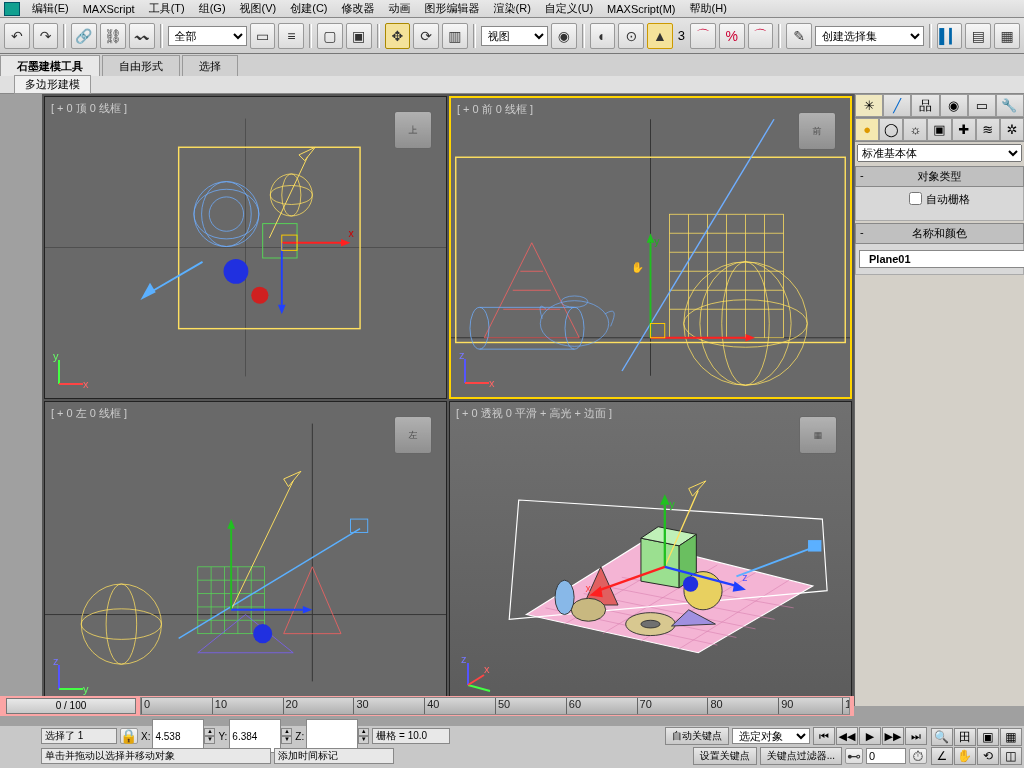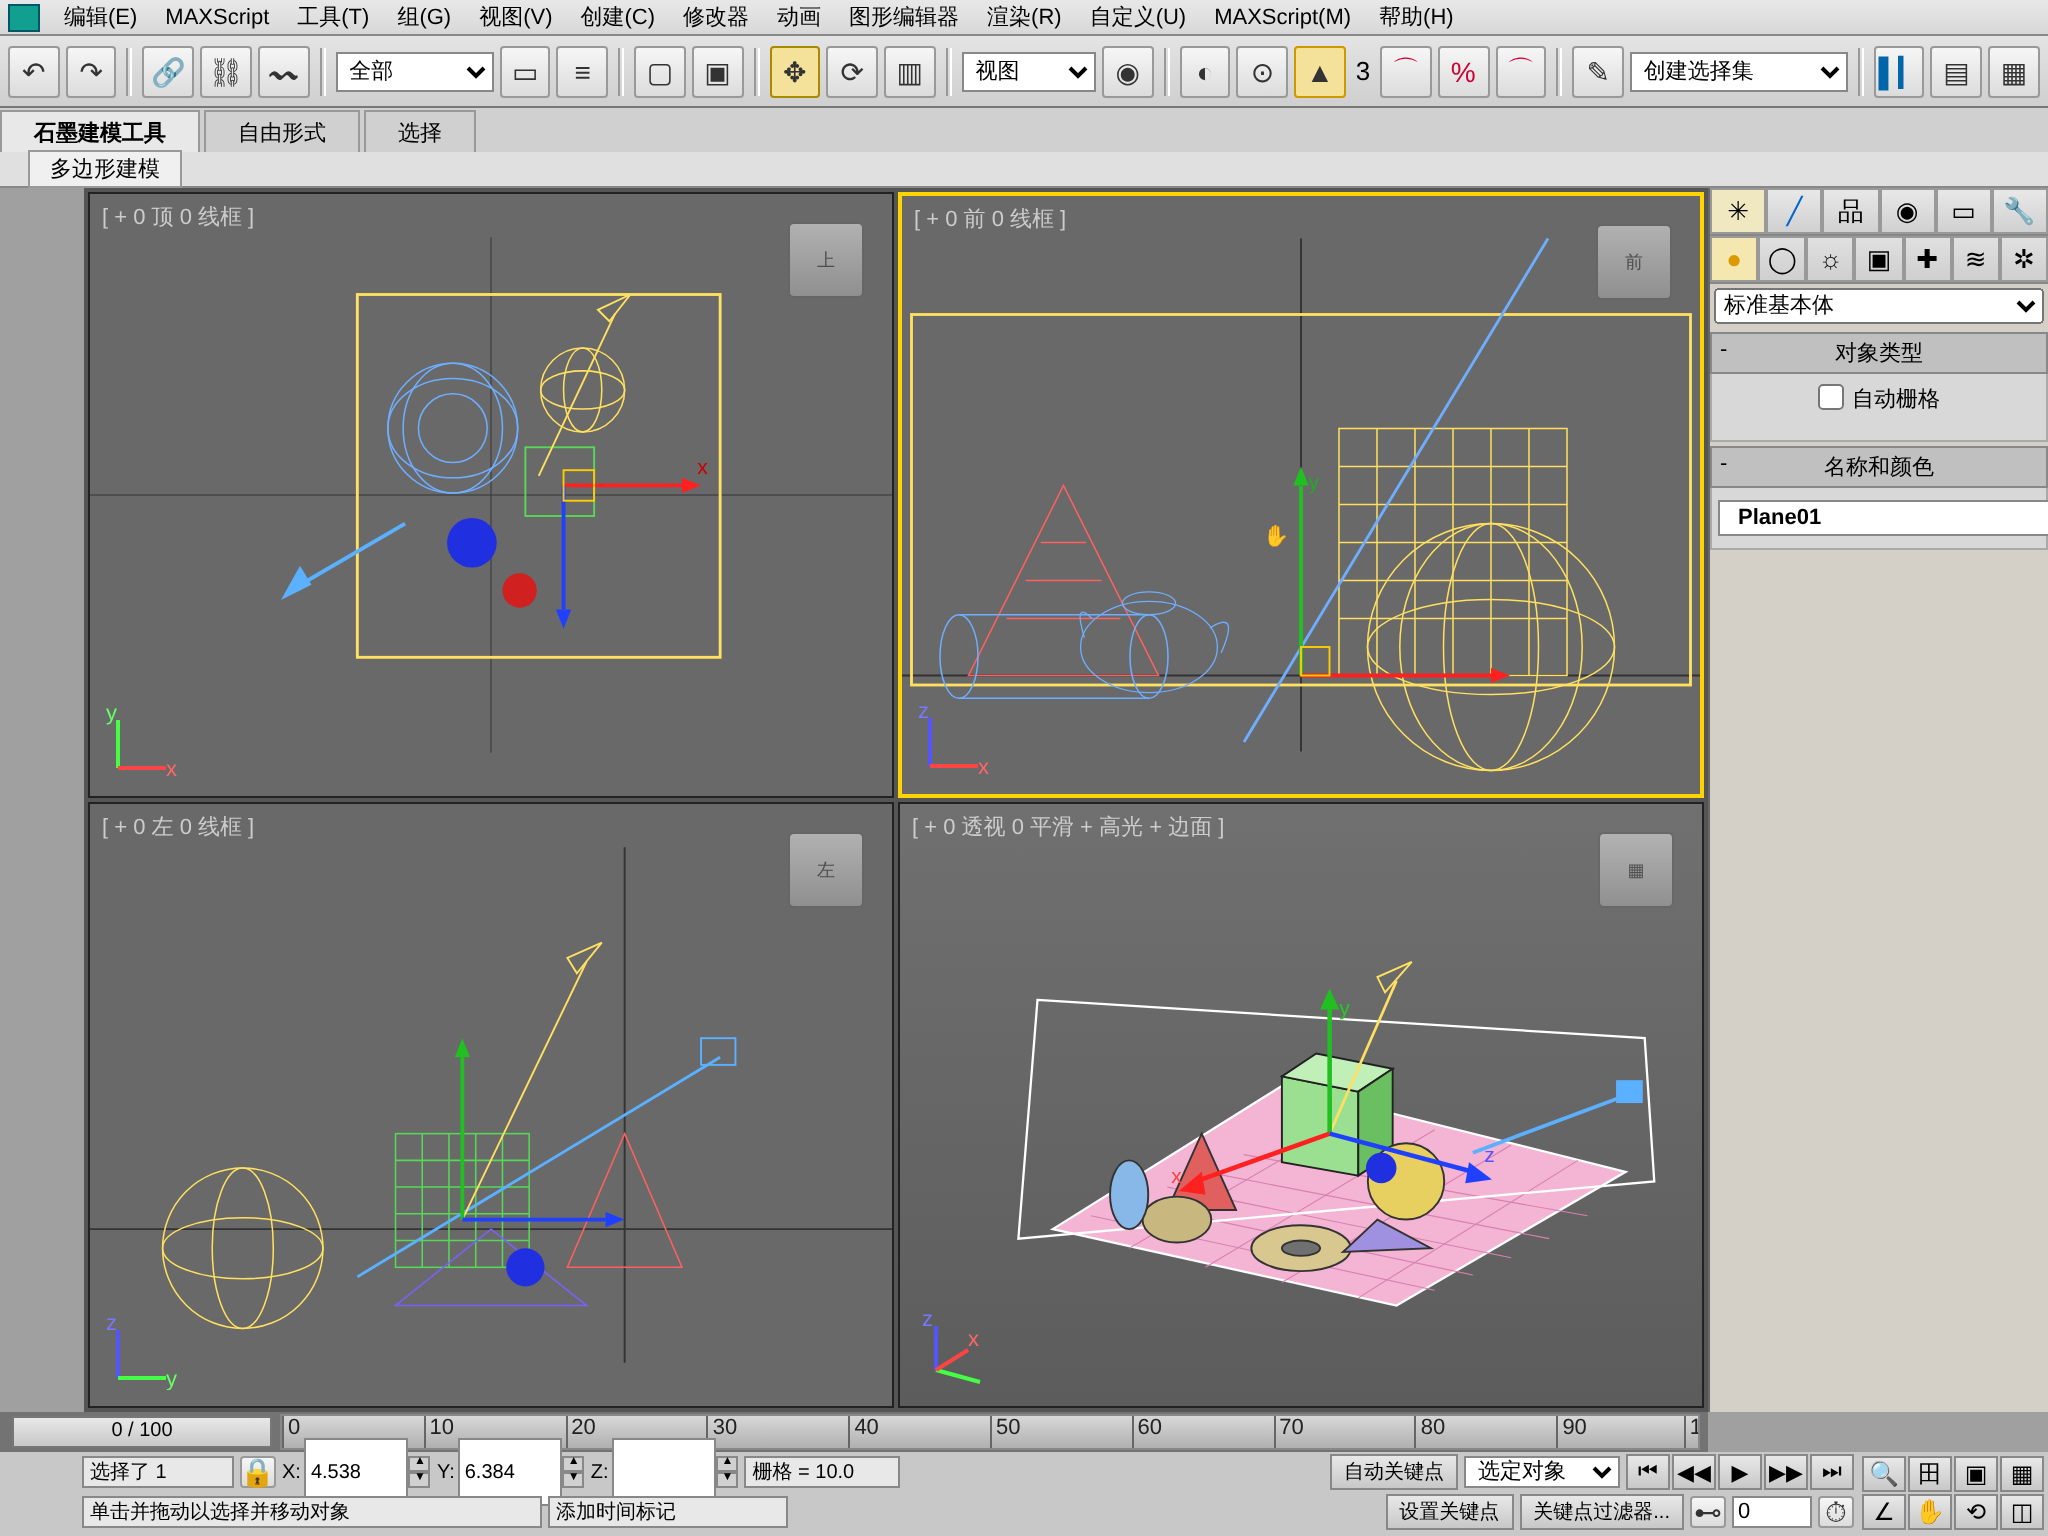--- a/index.html
+++ b/index.html
@@ -50,21 +50,21 @@
 .rollout-hd .tog { position: absolute; left: 4px; top: 2px; }
 .rollout-body { background: #d8d8d8; border: 1px solid #aaa; border-top: none; padding: 3px; }
 .auto-grid { display: flex; align-items: flex-start; justify-content: center; gap: 4px; padding: 2px 0 10px; }
 .prim-grid { display: grid; grid-template-columns: 1fr 1fr; gap: 2px; }
 .prim-btn { background: linear-gradient(#f4f4f4,#dedede); border: 1px solid #888; padding: 3px 0; text-align: center; font-size: 11px; }
 .name-row { display: flex; gap: 2px; padding: 3px 0; }
 .name-row input { flex: 1; border: 1px solid #888; height: 18px; padding: 0 9px; font-size: 11px; font-weight: bold; }
 .colorsw { width: 24px; height: 18px; background: #f0a0c0; border: 1px solid #666; }
 
 
-.timeline { position: absolute; left: 0; right: 170px; bottom: 42px; height: 20px; background: #737373; display: flex; align-items: center; }
+.timeline { position: absolute; left: 0; right: 170px; bottom: 52px; height: 20px; background: #fca5a5; display: flex; align-items: center; }
 .time-slider { width: 130px; height: 16px; background: linear-gradient(#e8e8e8,#c8c8c8); border: 1px solid #777; margin-left: 6px; text-align: center; font-size: 10px; line-height: 14px; }
 .time-ruler { flex: 1; height: 18px; background: linear-gradient(#d8d8d8,#b0b0b0); border: 1px solid #888; margin: 0 4px; position: relative; font-size: 9px; font-family: Arial; overflow: hidden; }
 .ruler-tick { position: absolute; top: 0; bottom: 0; border-left: 1px solid #666; padding-left: 2px; color: #222; }
 .statusbar { position: absolute; left: 0; right: 0; bottom: 0; height: 42px; background: #c8c8c8; display: flex; }
 .maxscript { width: 92px; background: #f4acc2; border: 1px solid #888; margin: 2px; display: flex; align-items: flex-end; padding: 2px; font-size: 10px; }
 .status-mid { flex: 1; display: flex; flex-direction: column; margin-left: 39px; }
 .status-row { height: 20px; display: flex; align-items: center; gap: 3px; padding: 0 2px; }
 .sfield { background: #e8e8e8; border: 1px solid #888; height: 16px; padding: 0 3px; font-size: 10px; display: flex; align-items: center; }
 .spin { display: flex; align-items: center; }
 .spin label { font-size: 10px; margin-right: 2px; }

